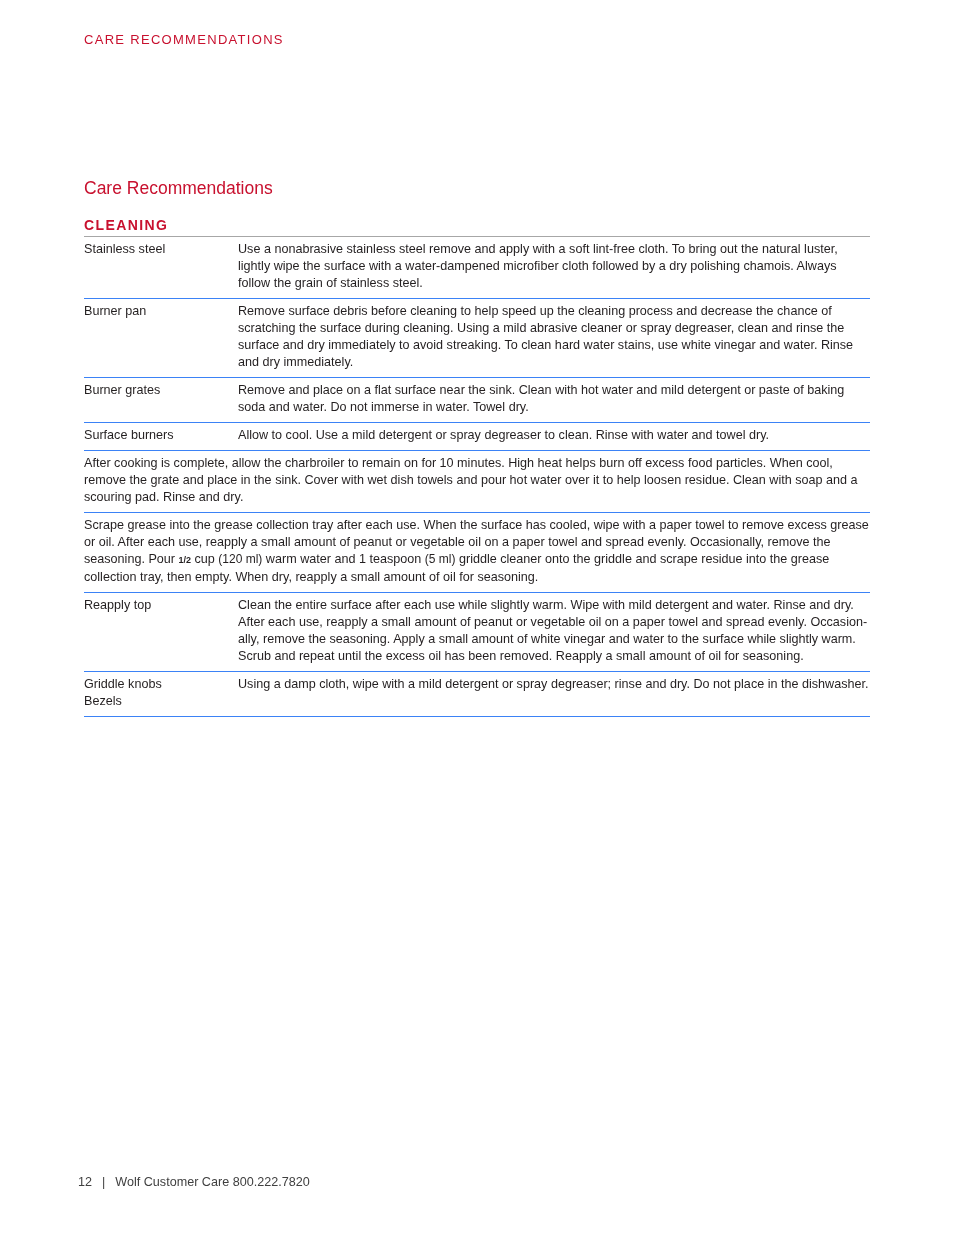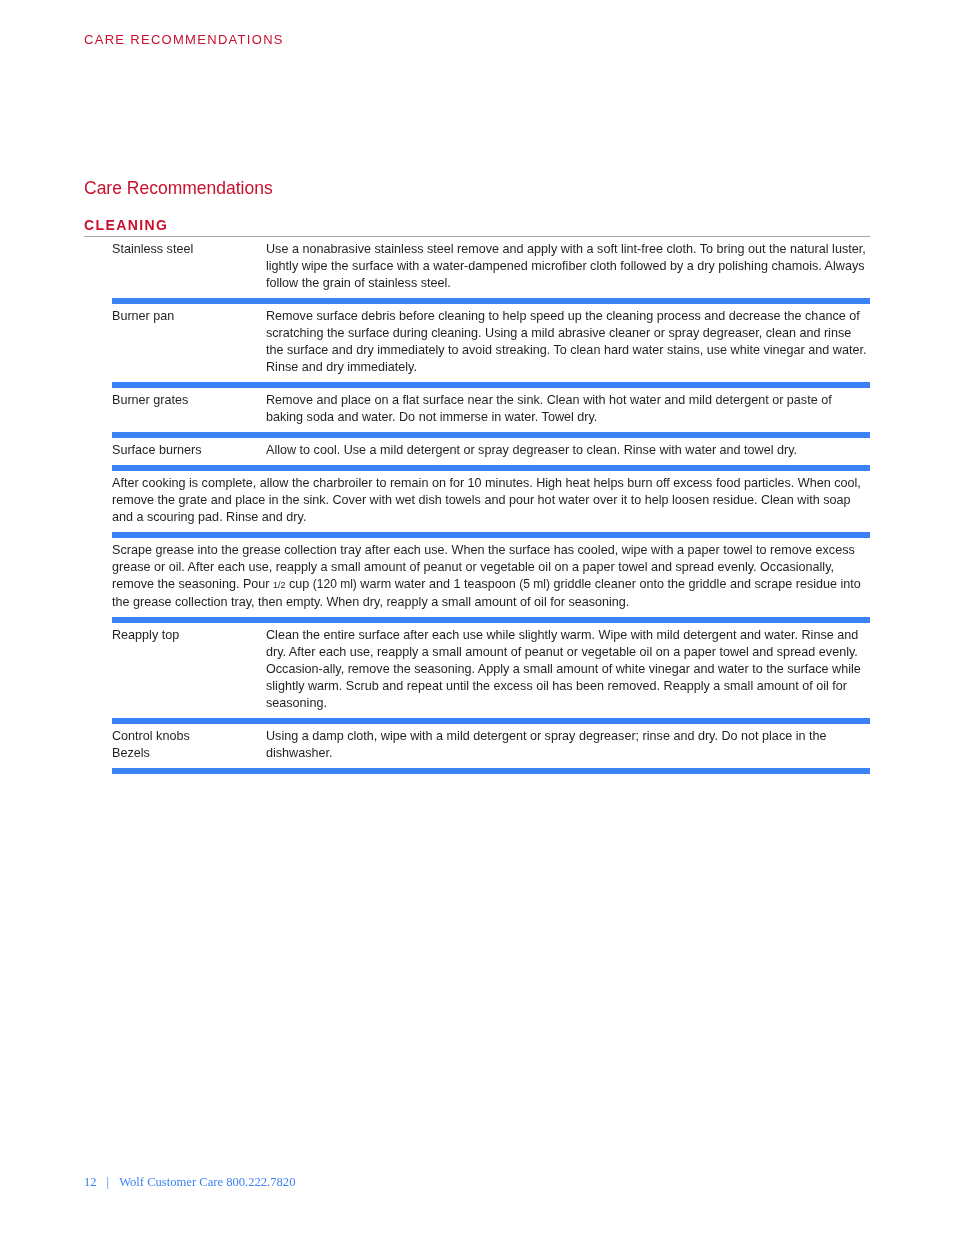--- a/index.html
+++ b/index.html
@@ -44,49 +44,48 @@
     }
     .care-table {
       position: absolute;
       left: 84px;
       top: 236px;
       width: 786px;
       border-top: 1px solid #a7a7a7;
     }
     .care-row {
       display: flex;
-      border-bottom: 6px solid #3b82f6;
+      border-bottom: 1px solid #3b82f6;
       padding: 4px 0 6px 0;
-      margin-left: 28px;
     }
     .care-item {
       width: 154px;
       flex: 0 0 154px;
       font-size: 12.6px;
       line-height: 17px;
       white-space: pre-line;
     }
     .care-desc {
       flex: 1;
       font-size: 12.6px;
       line-height: 17px;
     }
     .small {
       font-size: 12px;
     }
     .frac {
       font-size: 9px;
+      font-weight: bold;
     }
     .footer {
       position: absolute;
-      left: 84px;
+      left: 78px;
       top: 1175px;
       font-size: 12.6px;
-      color: #3b82f6;
-      font-family: Liberation Serif, serif;
+      color: #404040;
     }
     .footer .sep {
       margin: 0 10px;
     }
   </style>
 </head>
 <body>
 
 <div class="running-header">CARE RECOMMENDATIONS</div>
 
@@ -115,21 +114,21 @@
     <div class="care-desc">After cooking is complete, allow the charbroiler to remain on for 10 minutes. High heat helps burn off excess food particles. When cool, remove the grate and place in the sink. Cover with wet dish towels and pour hot water over it to help loosen residue. Clean with soap and a scouring pad. Rinse and dry.</div>
   </div>
   <div class="care-row">
     <div class="care-desc"><span>Scrape grease into the grease collection tray after each use. When the surface has cooled, wipe with a paper towel to remove excess grease or oil. After each use, reapply a small amount of peanut or vegetable oil on a paper towel and spread evenly. Occasionally, remove the seasoning. Pour </span><span class="frac">1/2</span><span> cup </span><span class="small">(120 ml)</span><span> warm water and 1 teaspoon </span><span class="small">(5 ml)</span><span> griddle cleaner onto the griddle and scrape residue into the grease collection tray, then empty. When dry, reapply a small amount of oil for seasoning.</span></div>
   </div>
   <div class="care-row">
     <div class="care-item">Reapply top</div>
     <div class="care-desc">Clean the entire surface after each use while slightly warm. Wipe with mild detergent and water. Rinse and dry. After each use, reapply a small amount of peanut or vegetable oil on a paper towel and spread evenly. Occasion-ally, remove the seasoning. Apply a small amount of white vinegar and water to the surface while slightly warm. Scrub and repeat until the excess oil has been removed. Reapply a small amount of oil for seasoning.</div>
   </div>
   <div class="care-row">
-    <div class="care-item">Control knobs
+    <div class="care-item">Griddle knobs
 Bezels</div>
     <div class="care-desc">Using a damp cloth, wipe with a mild detergent or spray degreaser; rinse and dry. Do not place in the dishwasher.</div>
   </div>
 </div>
 
 <div class="footer">
   <span>12</span><span class="sep">|</span><span>Wolf Customer Care 800.222.7820</span>
 </div>
 
 </body></html>

